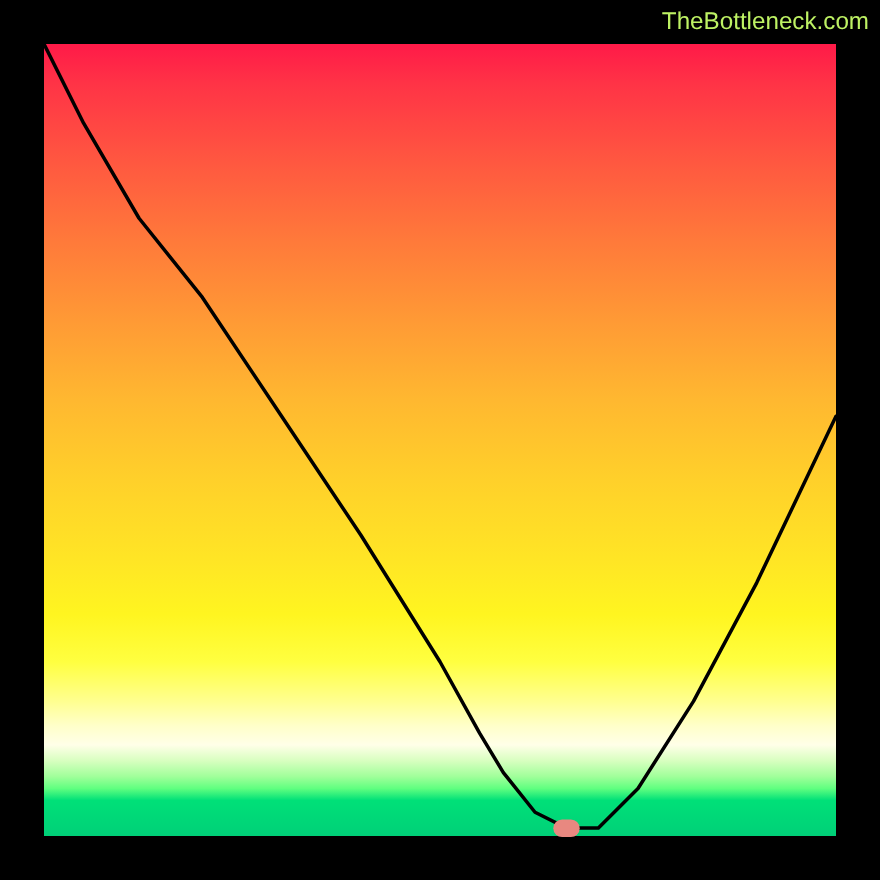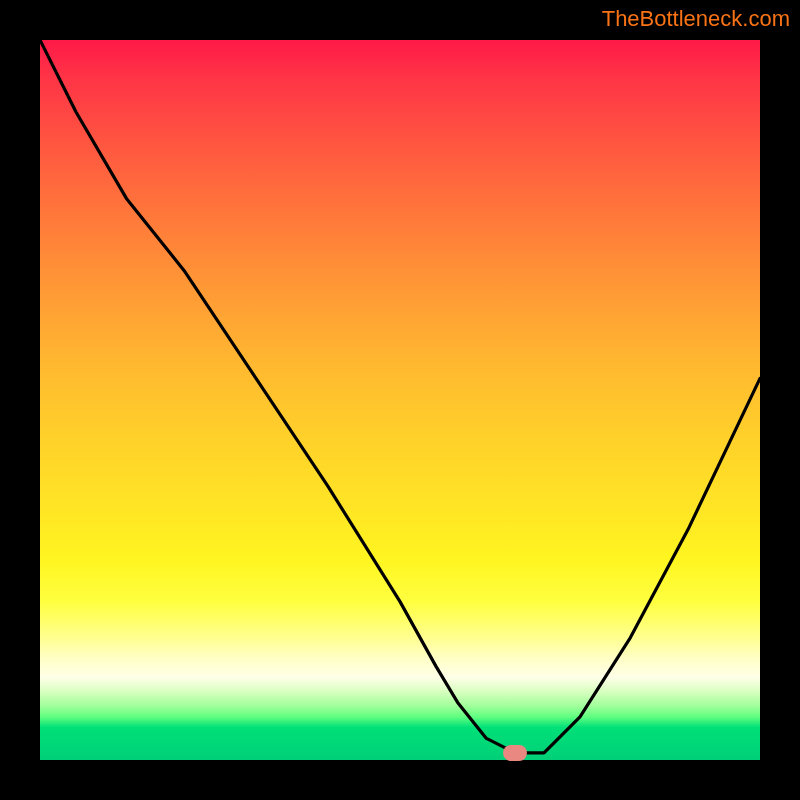--- a/index.html
+++ b/index.html
@@ -8,21 +8,21 @@
     width: 800px;
     height: 800px;
     background: #000;
     font-family: Arial, sans-serif;
     position: relative;
   }
   .watermark {
     position: absolute;
     top: 6px;
     right: 10px;
-    color: #f97316;
+    color: #bef264;
     font-size: 22px;
     font-weight: 500;
     z-index: 10;
   }
   .plot-area {
     position: absolute;
     left: 40px;
     top: 40px;
     width: 720px;
     height: 720px;

